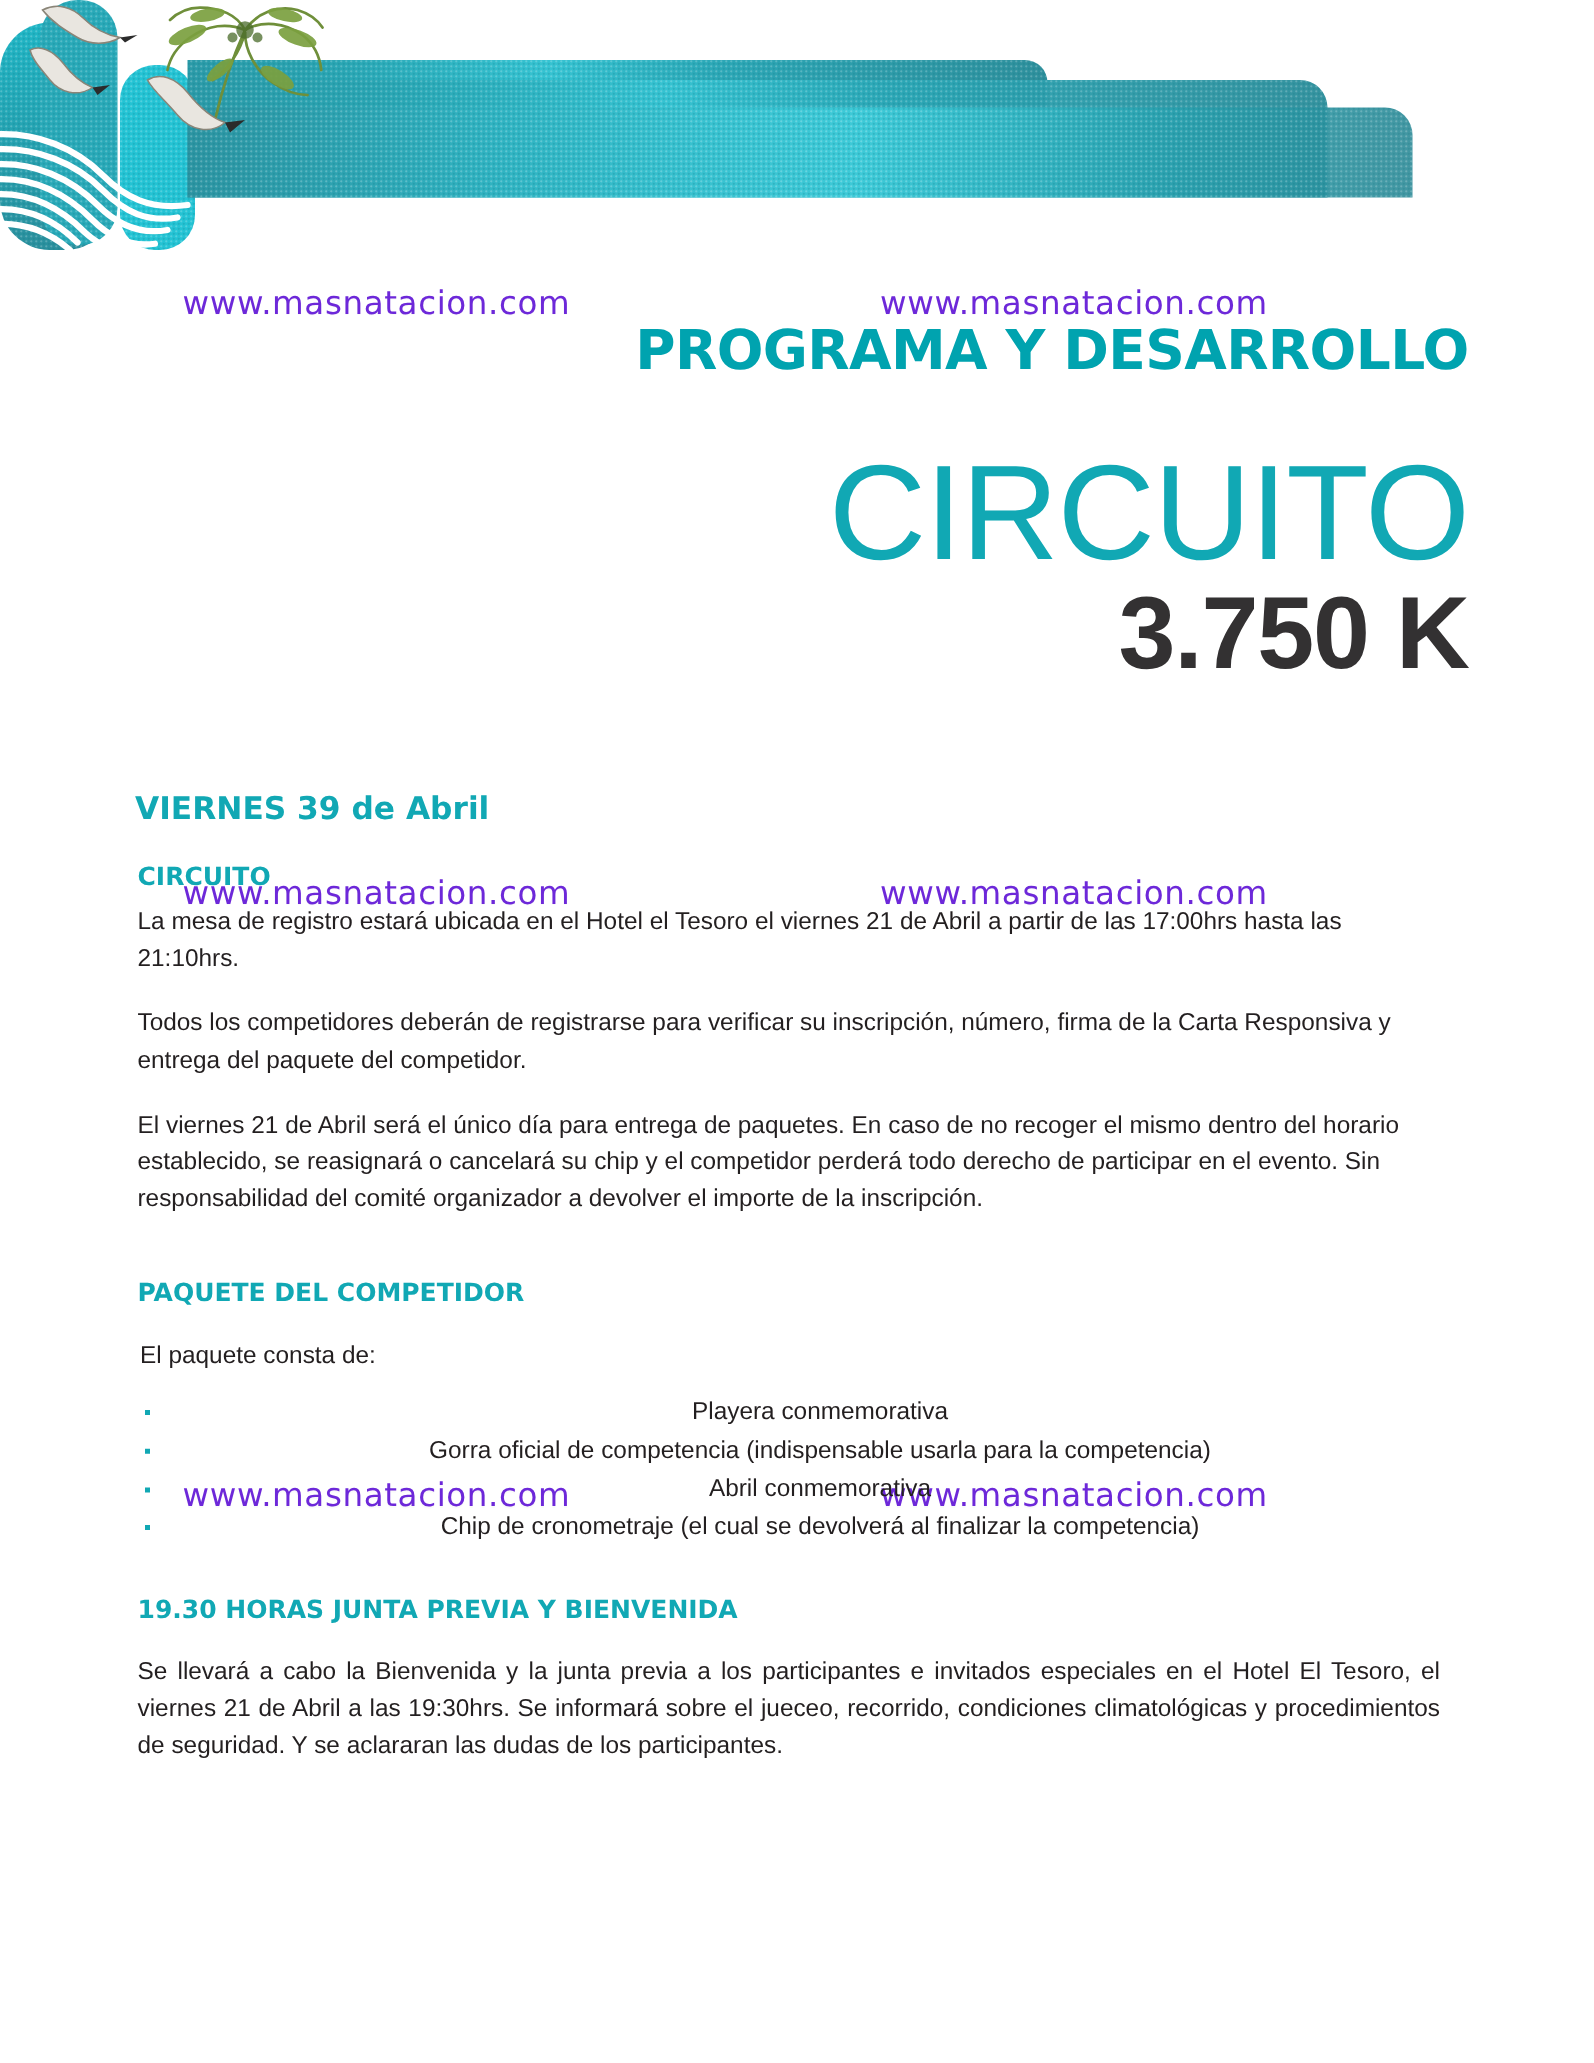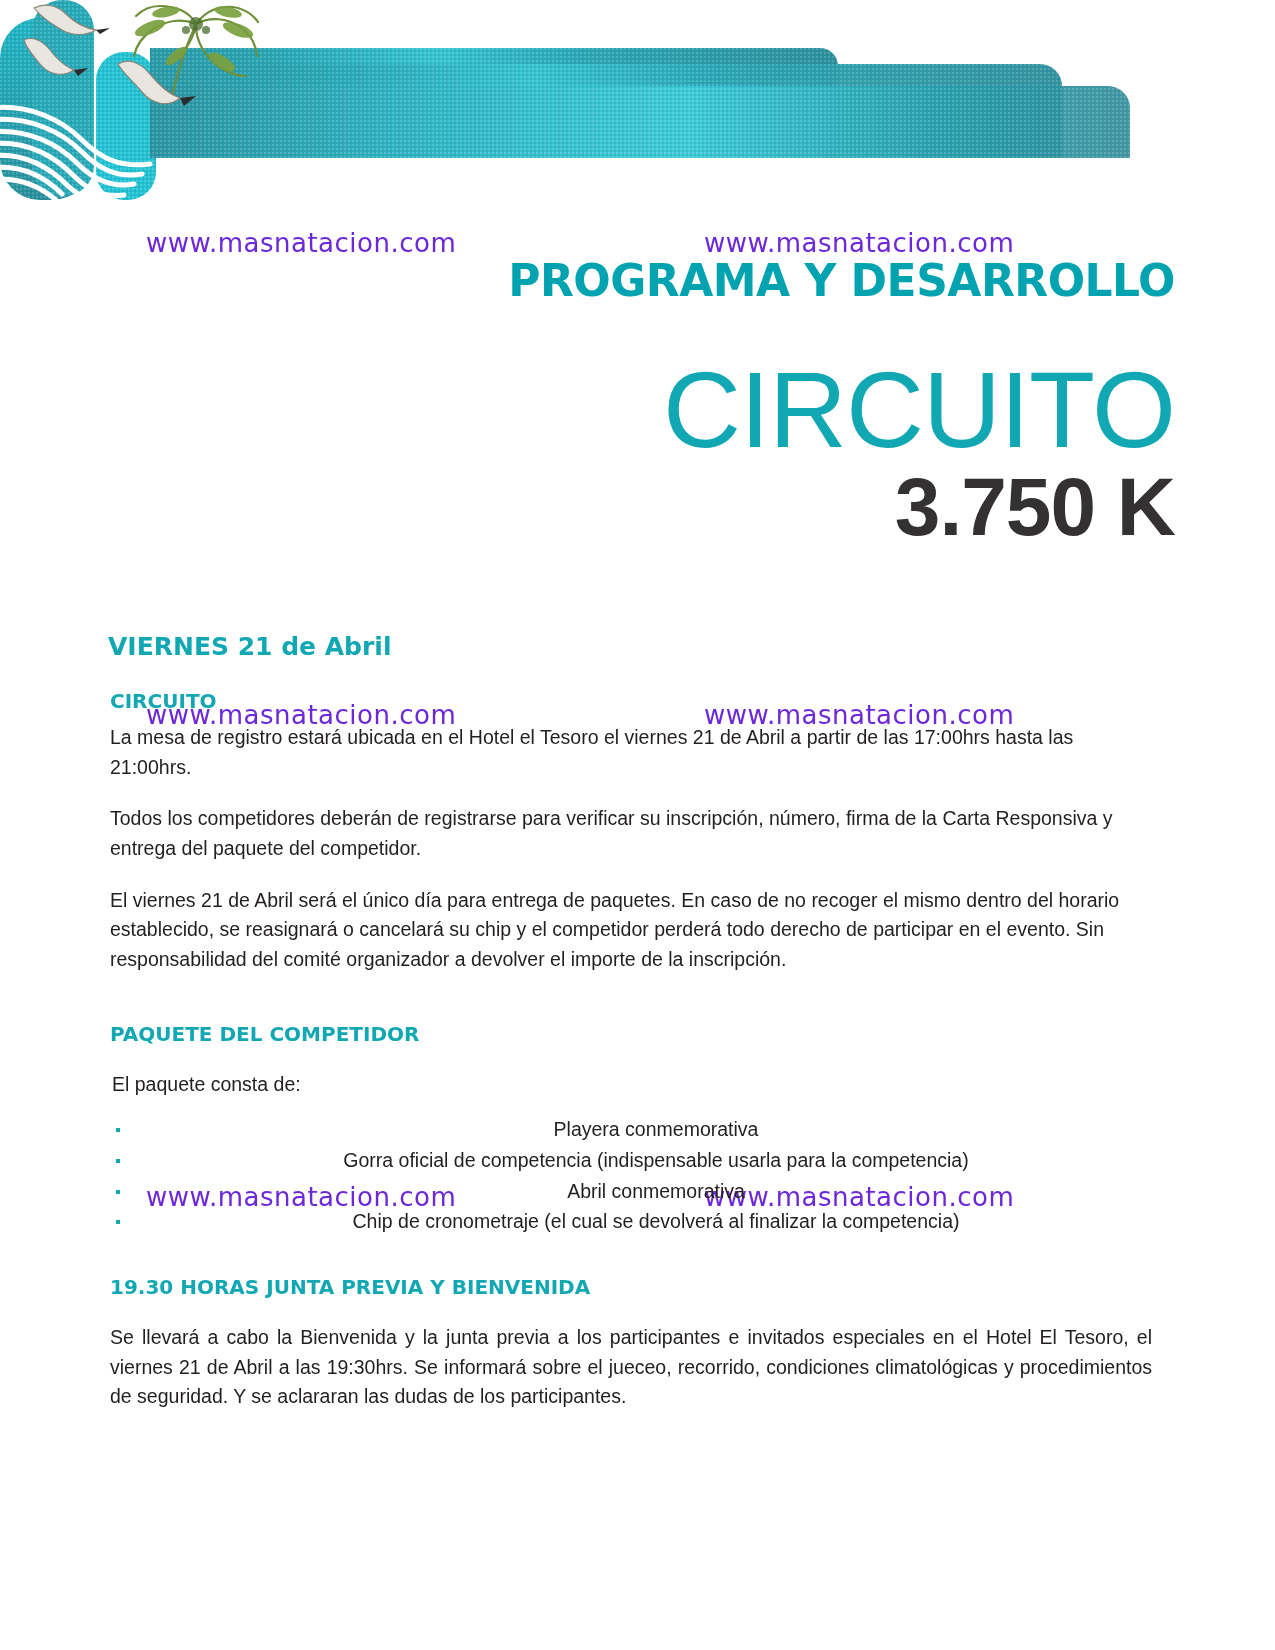--- a/index.html
+++ b/index.html
@@ -264,24 +264,24 @@
 
   <div class="content">
     <div class="title-block">
       <div class="prog-title">PROGRAMA Y DESARROLLO</div>
       <div class="circuito">CIRCUITO</div>
       <div class="km">3.750 K</div>
     </div>
 
     <div class="body-wrap">
 
-      <div class="day-heading">VIERNES 21 de Abril</div>
+      <div class="day-heading">VIERNES 39 de Abril</div>
 
       <div class="sub-heading">CIRCUITO</div>
-      <p class="para">La mesa de registro estará ubicada en  el Hotel el Tesoro  el  viernes 21 de Abril a partir de las 17:00hrs hasta las 21:00hrs.</p>
+      <p class="para">La mesa de registro estará ubicada en  el Hotel el Tesoro  el  viernes 21 de Abril a partir de las 17:00hrs hasta las 21:10hrs.</p>
       <p class="para">Todos los competidores deberán de registrarse para verificar su inscripción,   número, firma de la Carta Responsiva y  entrega del paquete del competidor.</p>
       <p class="para">El viernes 21 de Abril será el único día para entrega de paquetes. En caso de no recoger el mismo dentro del horario establecido, se reasignará o cancelará su chip y el competidor perderá todo derecho de participar en el evento. Sin responsabilidad del comité organizador a devolver el importe de la inscripción.</p>
 
       <div class="gap-md"></div>
 
       <div class="sub-heading">PAQUETE DEL COMPETIDOR</div>
       <div class="gap-sm"></div>
       <p class="para tight indent1">El paquete  consta de:</p>
 
       <ul class="pkg-list">

